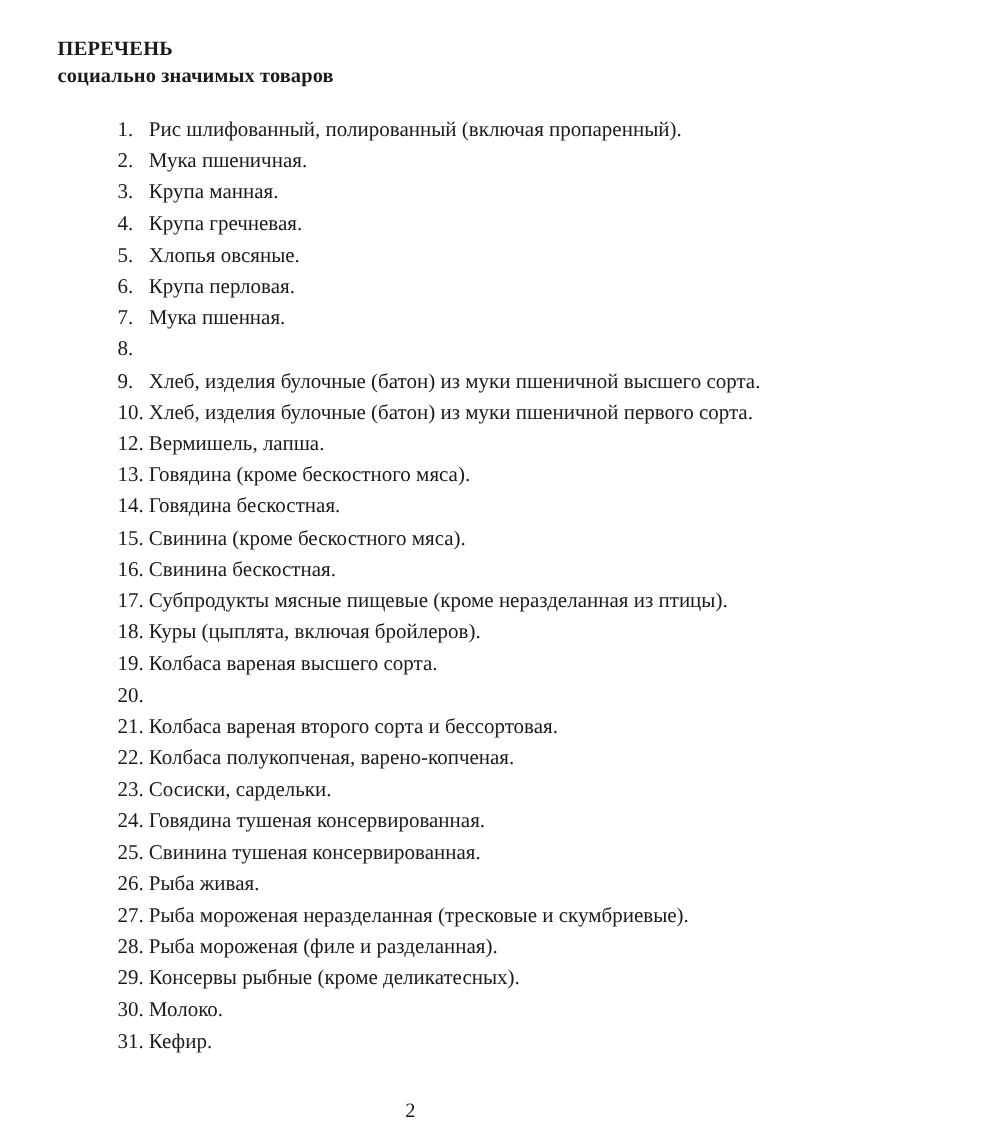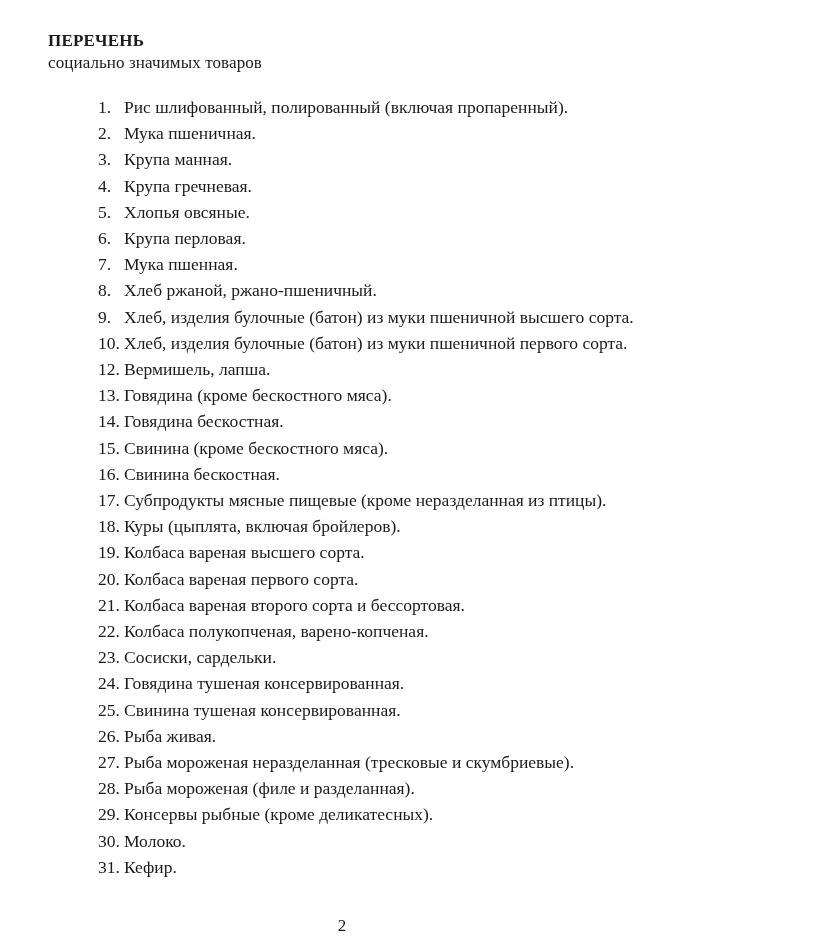--- a/index.html
+++ b/index.html
@@ -22,21 +22,21 @@
     padding: 18px 40px 0 48px;
     margin-top: 12px;
   }
   .doc-title {
     font-weight: bold;
     font-size: 17px;
     line-height: 22px;
     letter-spacing: 0.2px;
   }
   .doc-subtitle {
-    font-weight: normal;
+    font-weight: bold;
     font-size: 17px;
     line-height: 22px;
     letter-spacing: 0.1px;
   }
   .list {
     margin-top: 20px;
     padding-left: 50px;
   }
   .list-item {
     display: flex;
@@ -93,21 +93,20 @@
       <div class="list-item">
         <span class="item-num">6.</span>
         <span class="item-text">Крупа перловая.</span>
       </div>
       <div class="list-item">
         <span class="item-num">7.</span>
         <span class="item-text">Мука пшенная.</span>
       </div>
       <div class="list-item">
         <span class="item-num">8.</span>
-        <span class="item-text">Хлеб ржаной, ржано-пшеничный.</span>
       </div>
       <div class="list-item">
         <span class="item-num">9.</span>
         <span class="item-text">Хлеб, изделия булочные (батон) из муки пшеничной высшего сорта.</span>
       </div>
       <div class="list-item">
         <span class="item-num">10.</span>
         <span class="item-text">Хлеб, изделия булочные (батон) из муки пшеничной первого сорта.</span>
       </div>
       <div class="list-item">
@@ -137,21 +136,20 @@
       <div class="list-item">
         <span class="item-num">18.</span>
         <span class="item-text">Куры (цыплята, включая бройлеров).</span>
       </div>
       <div class="list-item">
         <span class="item-num">19.</span>
         <span class="item-text">Колбаса вареная высшего сорта.</span>
       </div>
       <div class="list-item">
         <span class="item-num">20.</span>
-        <span class="item-text">Колбаса вареная первого сорта.</span>
       </div>
       <div class="list-item">
         <span class="item-num">21.</span>
         <span class="item-text">Колбаса вареная второго сорта и бессортовая.</span>
       </div>
       <div class="list-item">
         <span class="item-num">22.</span>
         <span class="item-text">Колбаса полукопченая, варено-копченая.</span>
       </div>
       <div class="list-item">

